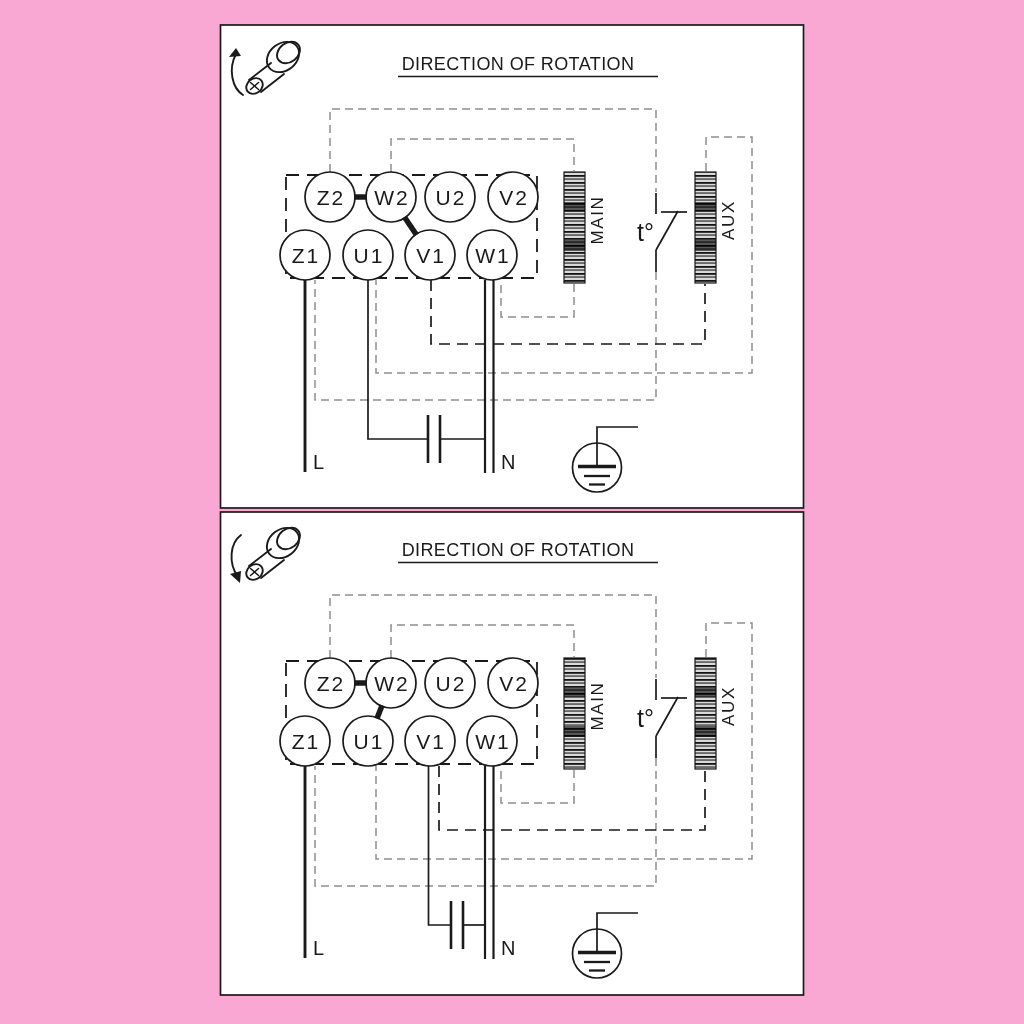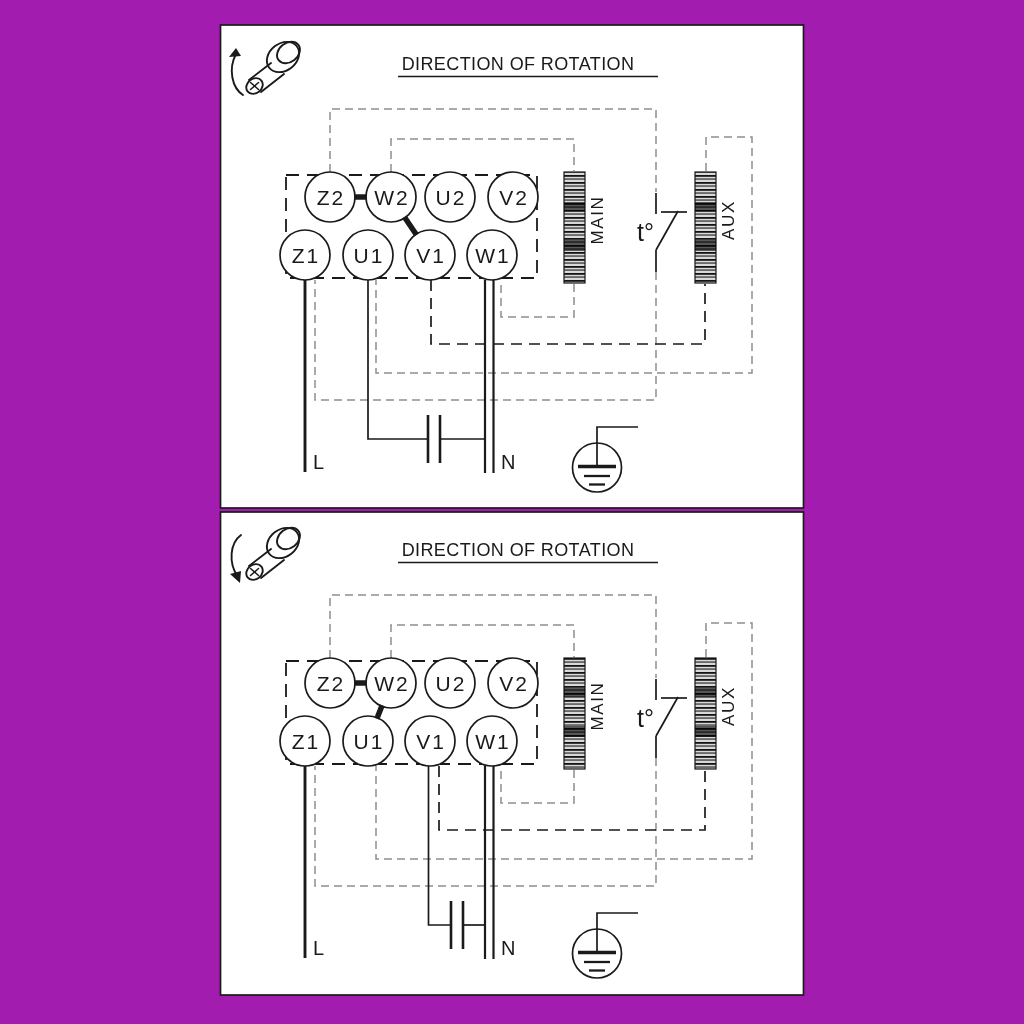--- a/index.html
+++ b/index.html
@@ -1,16 +1,16 @@
 <!DOCTYPE html>
 <html><head>
 <meta charset="utf-8">
 <style>
   html,body{margin:0;padding:0;background:#ffffff;}
-  .canvas{position:relative;width:1024px;height:1024px;background:#a21caf;overflow:hidden;}
+  .canvas{position:relative;width:1024px;height:1024px;background:#f9a8d4;overflow:hidden;}
   svg text{font-family:"Liberation Sans","DejaVu Sans",sans-serif;fill:#1a1a1a;}
   .title{font-size:18px;letter-spacing:.4px;}
   .term{font-size:21px;letter-spacing:2px;}
   .wlabel{font-size:17px;letter-spacing:1.6px;}
   .tlabel{font-size:25px;}
   .lnlabel{font-size:20px;}
 </style>
 </head>
 <body>
 

